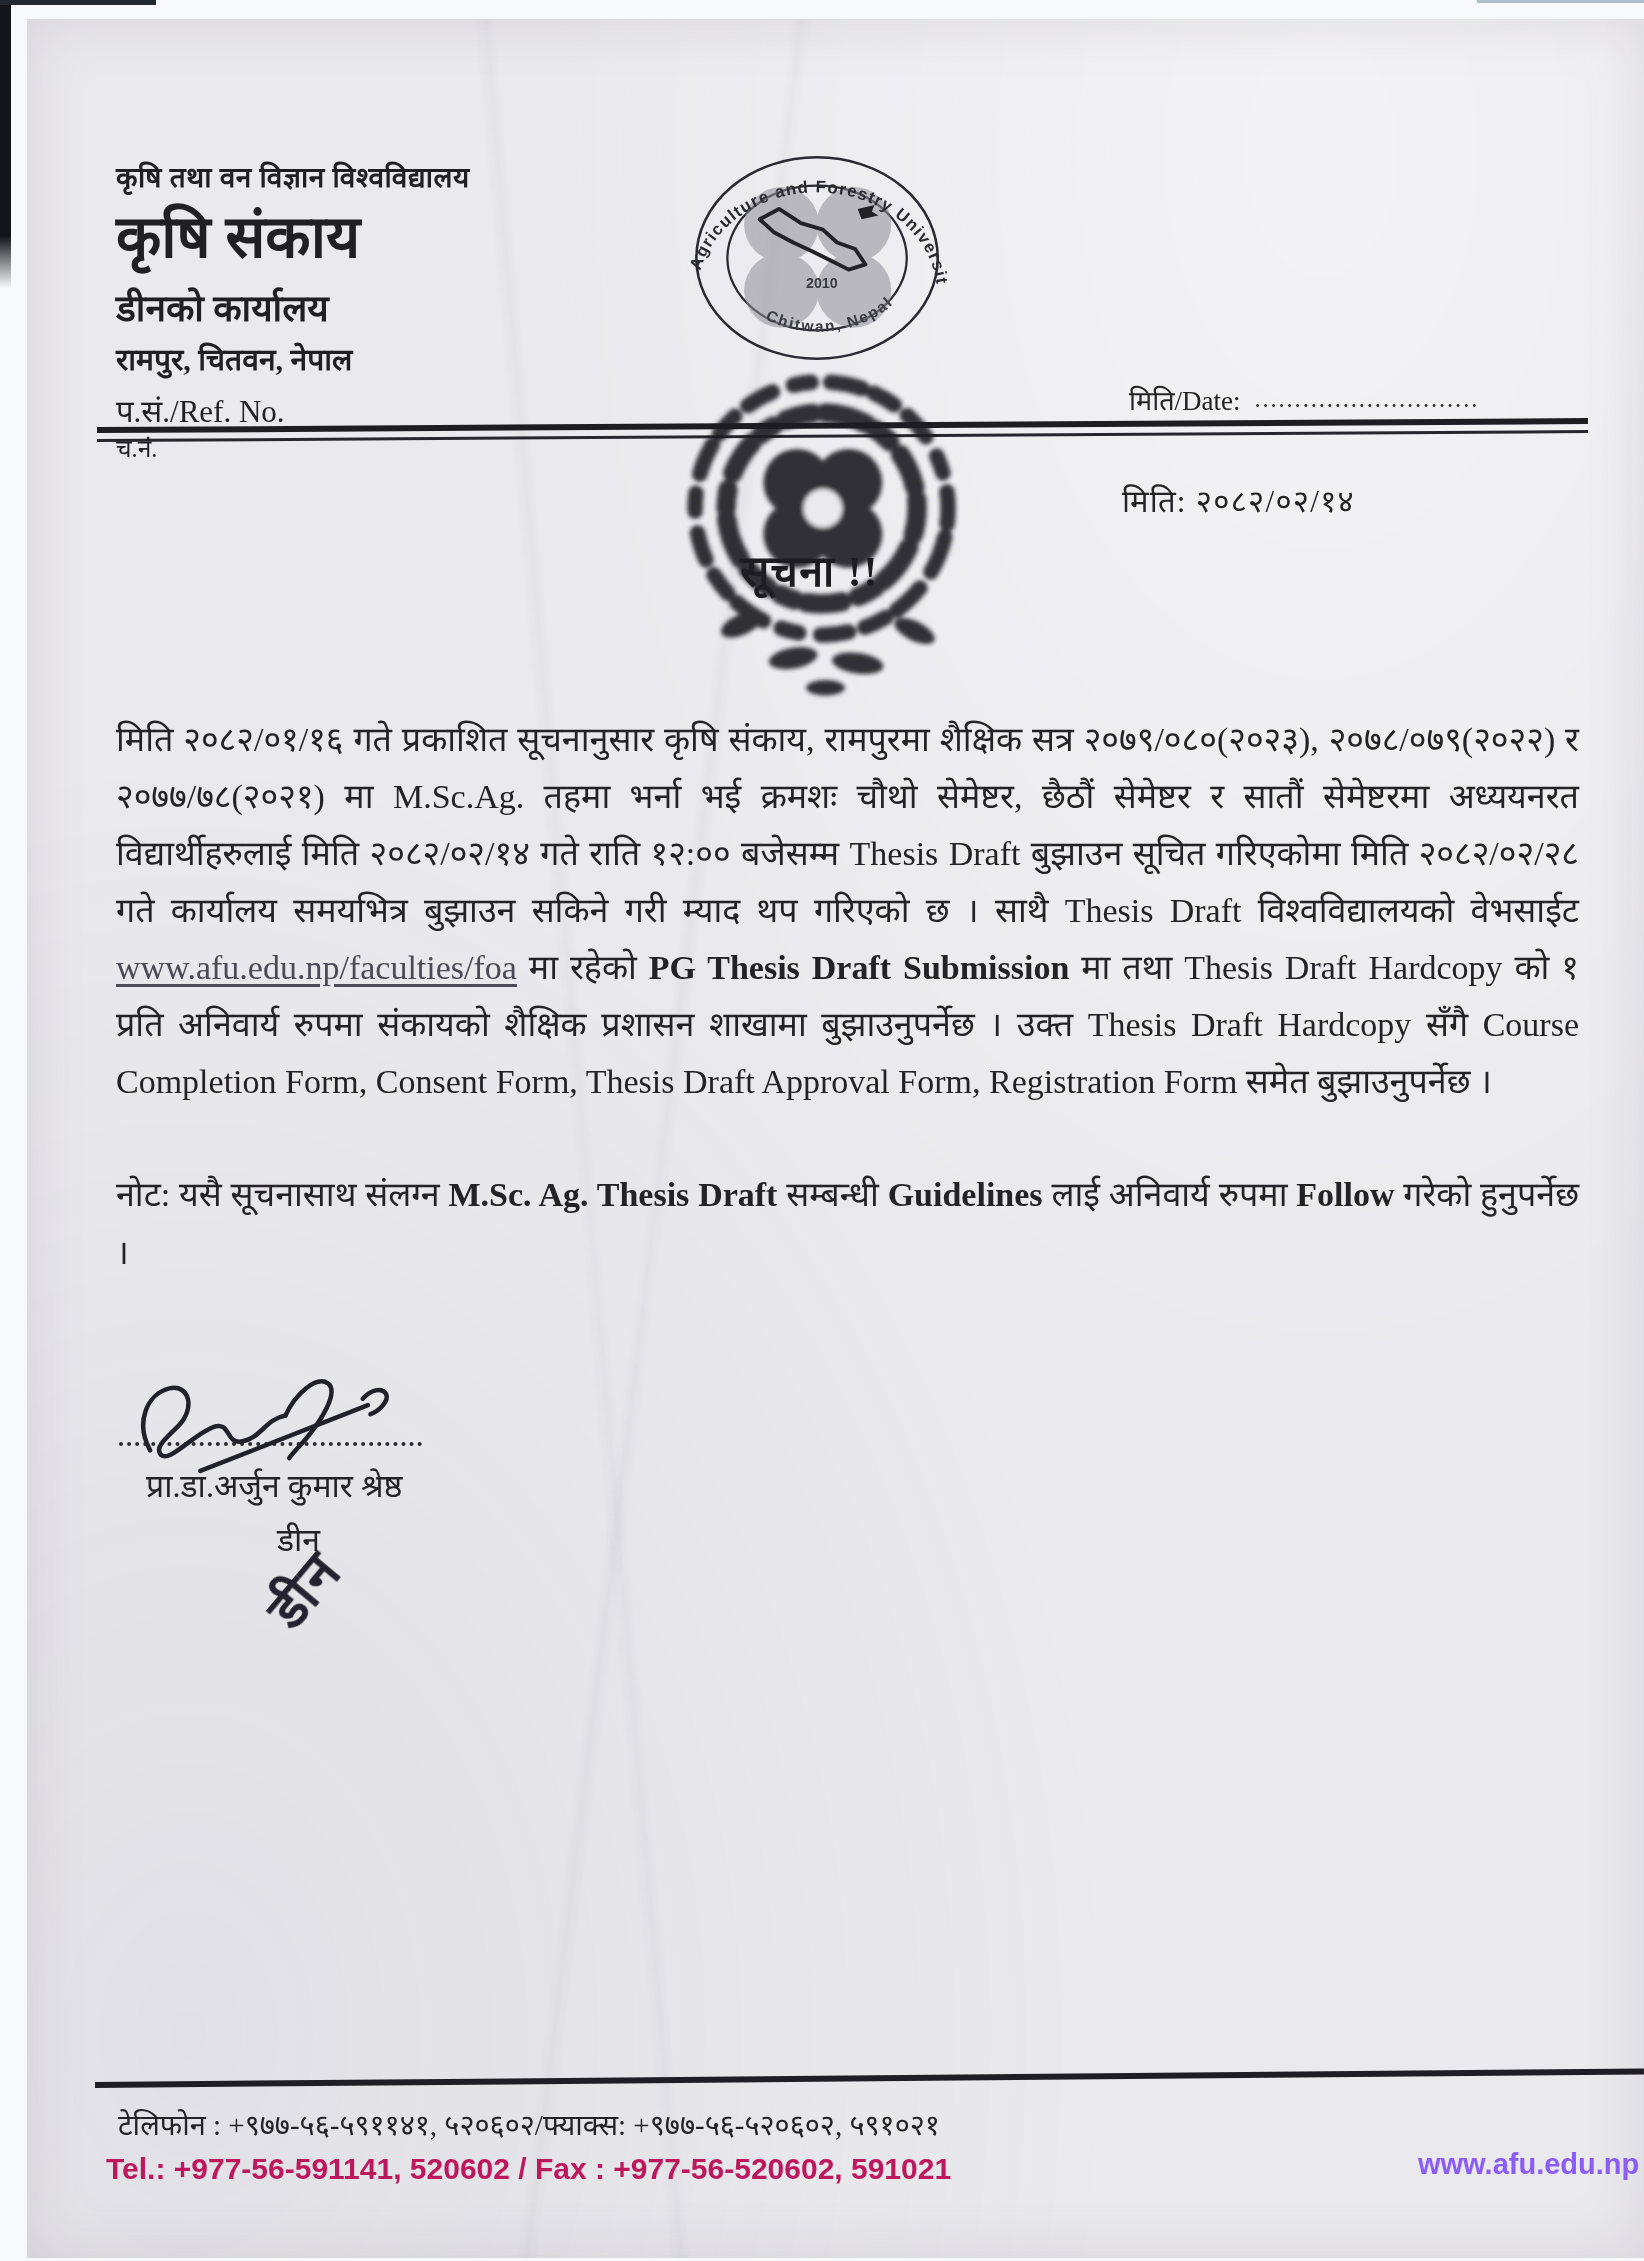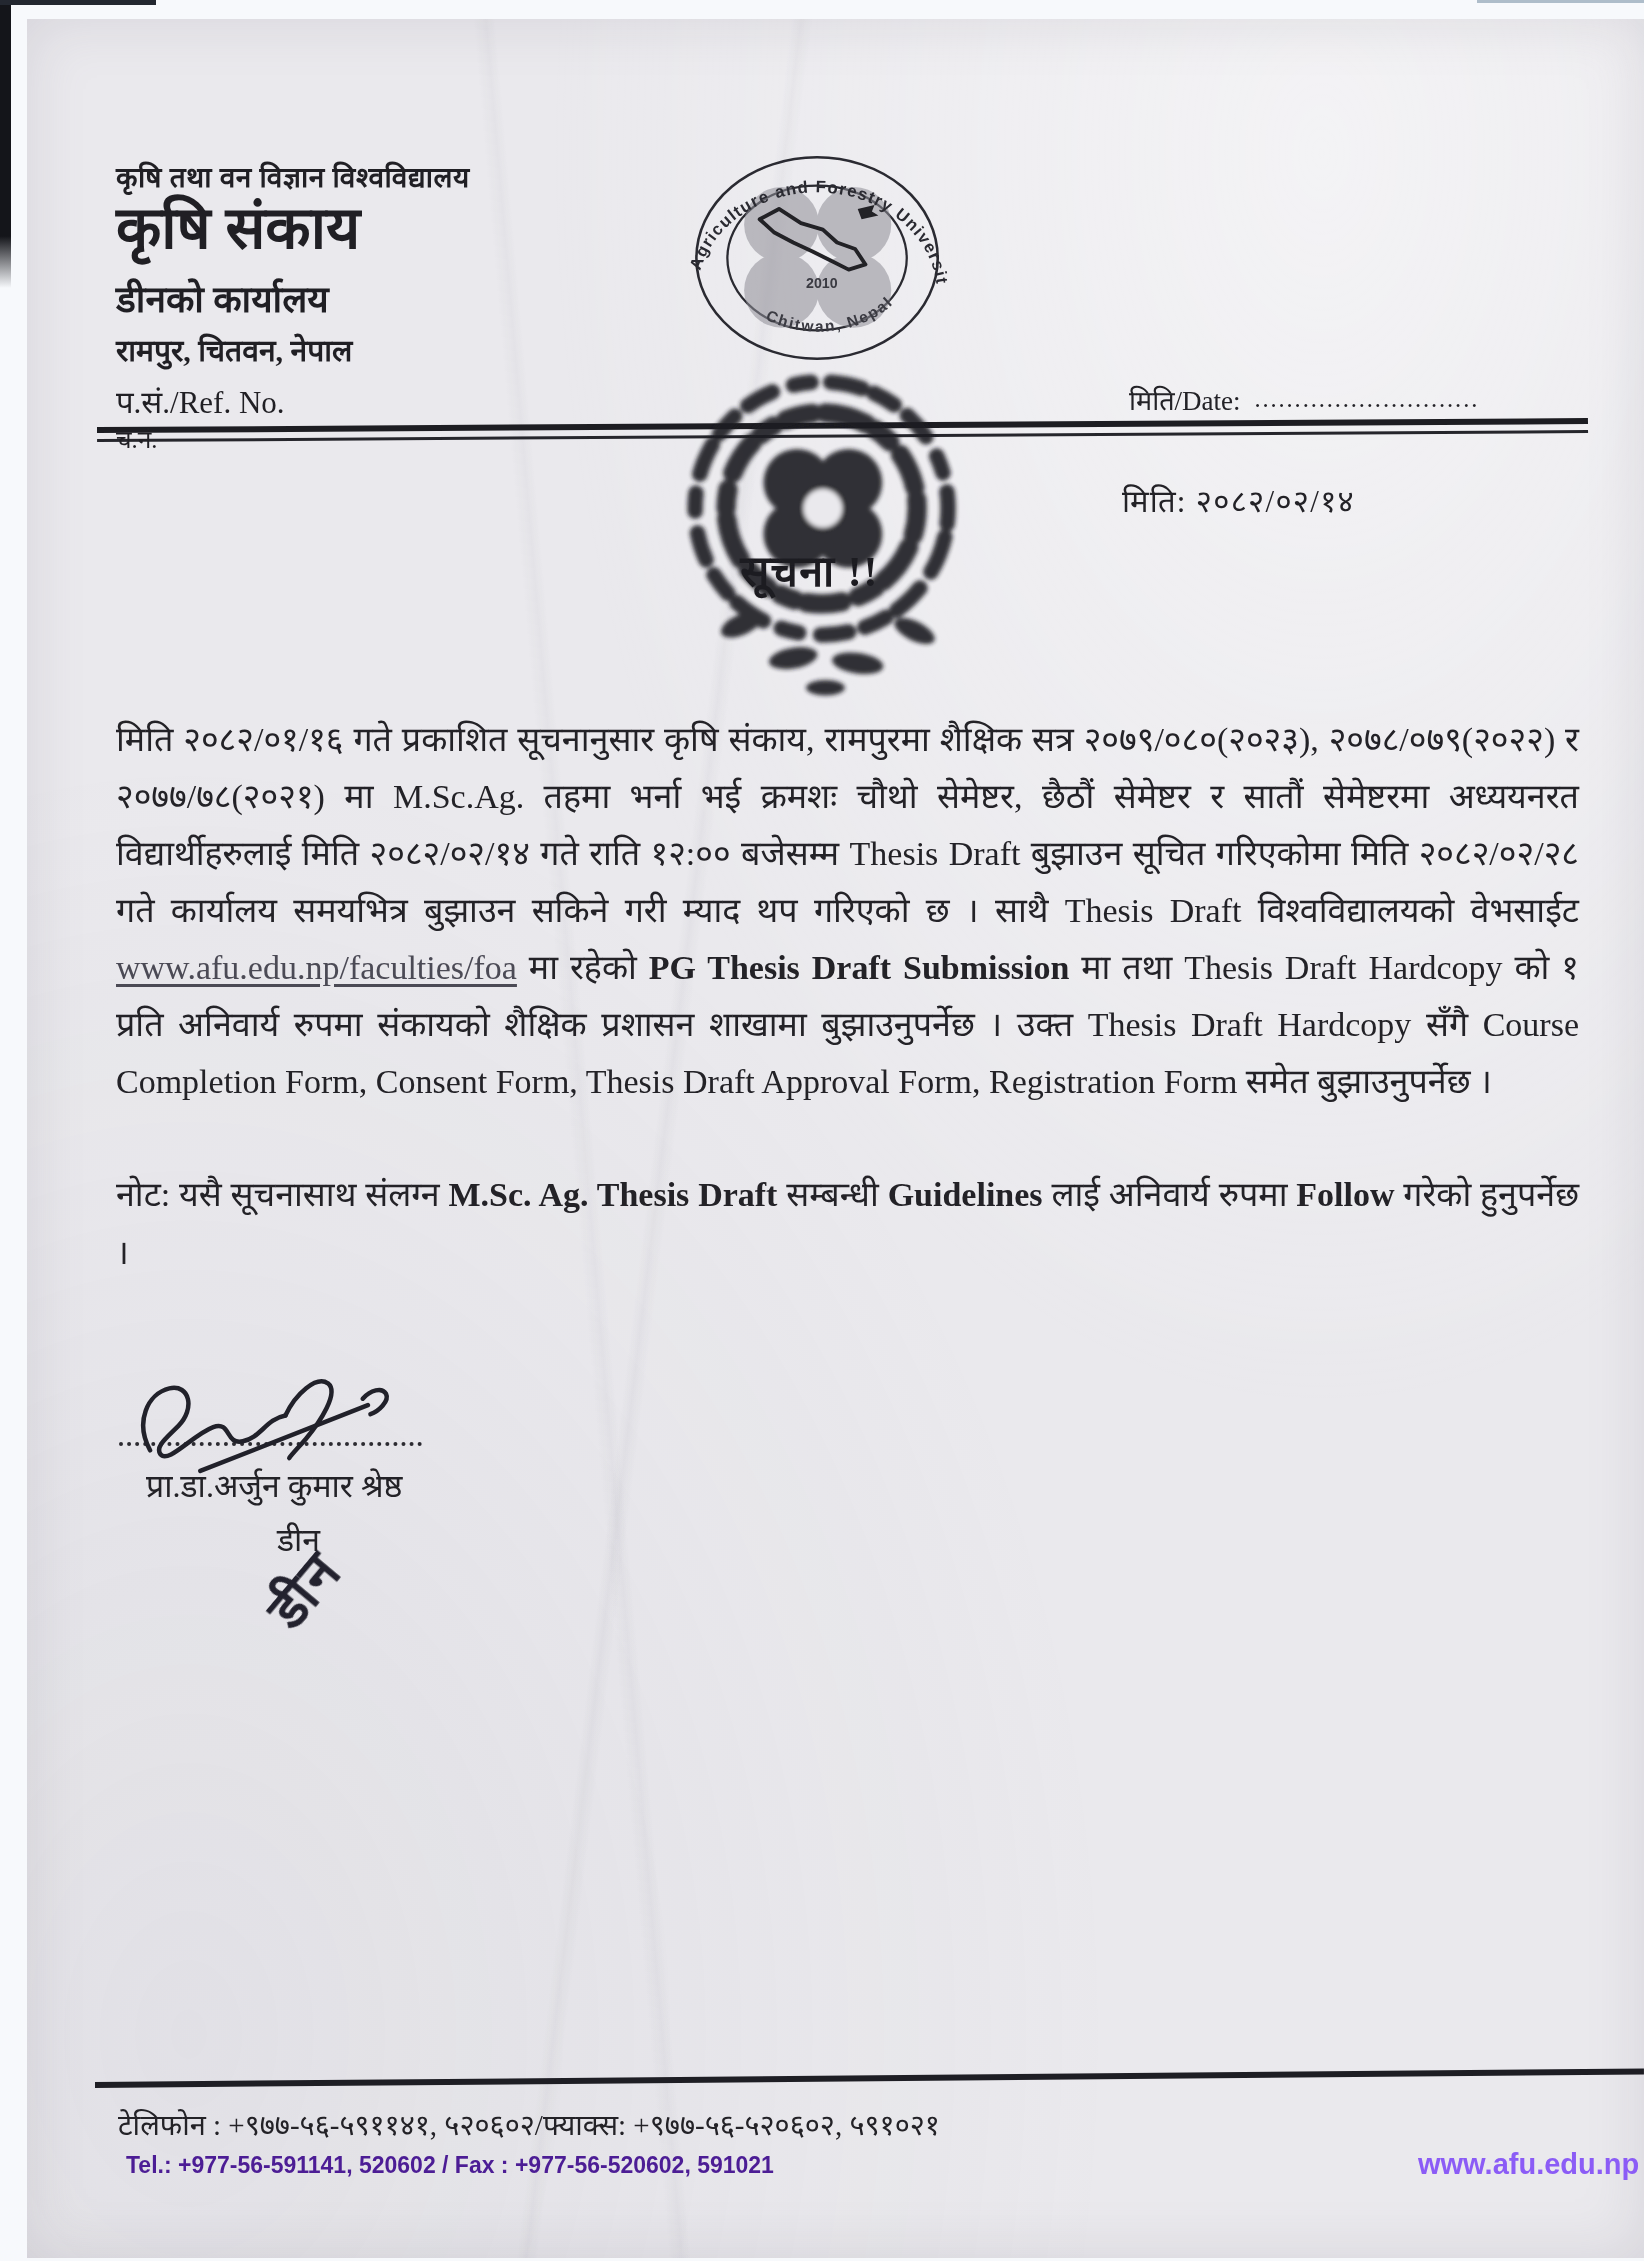--- a/index.html
+++ b/index.html
@@ -23,21 +23,21 @@
   }
   .black-strip{position:absolute;left:0;top:0;width:11px;height:288px;background:linear-gradient(#14151a 82%,transparent);z-index:6;}
   .top-dark-line{position:absolute;left:0;top:0;width:156px;height:4.5px;background:#232730;z-index:6;}
   .top-right-sliver{position:absolute;right:0;top:0;width:168px;height:3.2px;background:#aebdca;z-index:6;}
   .dev{font-family:"Liberation Serif", serif;}
   .lat-sans{font-family:"Liberation Sans", sans-serif;}
 
   
   .hdr-left{position:absolute;left:116px;top:157px;z-index:2;color:#201f24;}
   .hl1{font-size:28px;font-weight:bold;letter-spacing:0.6px;}
-  .hl2{font-size:59px;font-weight:bold;margin-top:3px;line-height:1.05;}
+  .hl2{font-size:59px;font-weight:bold;margin-top:12px;line-height:1.05;}
   .hl3{font-size:37px;font-weight:bold;margin-top:11.6px;}
   .hl4{font-size:30px;font-weight:bold;margin-top:6.4px;}
   .hl5{font-size:31px;margin-top:10px;}
   .hl6{font-size:24.5px;}
 
   
   .hdr-right{position:absolute;left:944px;top:147px;z-index:2;color:#1d1c21;}
   .hr1{font-size:30px;font-weight:bold;}
   .hr2{font-size:57px;font-weight:bold;margin-top:2.6px;letter-spacing:-0.6px;}
   .hr3{font-size:39px;font-weight:bold;margin-top:6.4px;}
@@ -72,21 +72,21 @@
   .dean-stamp{
     position:absolute;left:277px;top:1581px;z-index:2;
     font-size:55px;font-weight:bold;color:#23222e;
     transform:rotate(-50deg);transform-origin:left center;
     filter:blur(0.5px);letter-spacing:2.6px;
   }
 
   
   .footer-rule{position:absolute;left:95px;width:1549px;top:2082px;height:5.8px;background:#1e1e24;transform:rotate(-0.5deg);transform-origin:left center;z-index:2;}
   .foot-np{position:absolute;left:118px;top:2104px;font-size:29px;z-index:2;color:#232227;}
-  .foot-en{position:absolute;left:126px;top:2152px;font-size:23px;font-weight:bold;z-index:2;color:#4c1d95;}
+  .foot-en{position:absolute;left:106px;top:2152px;font-size:30px;font-weight:bold;z-index:2;color:#be185d;}
   .foot-site{position:absolute;left:1412px;top:2148px;font-size:29px;font-weight:bold;z-index:2;color:#8b5cf6;margin-left:6px;}
 
   .seal-wrap{position:absolute;left:664px;top:147px;width:310px;height:555px;z-index:4;pointer-events:none;}
 </style>
 </head>
 <body>
 
 <div class="scan">
   <div class="paper"></div>
   <div class="black-strip"></div>

